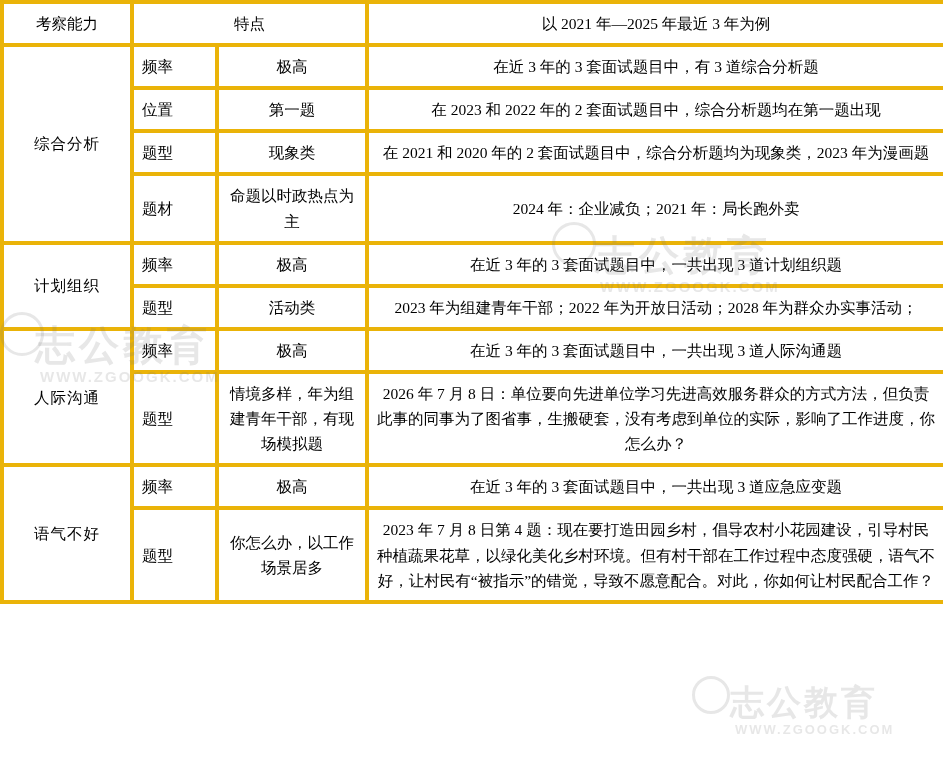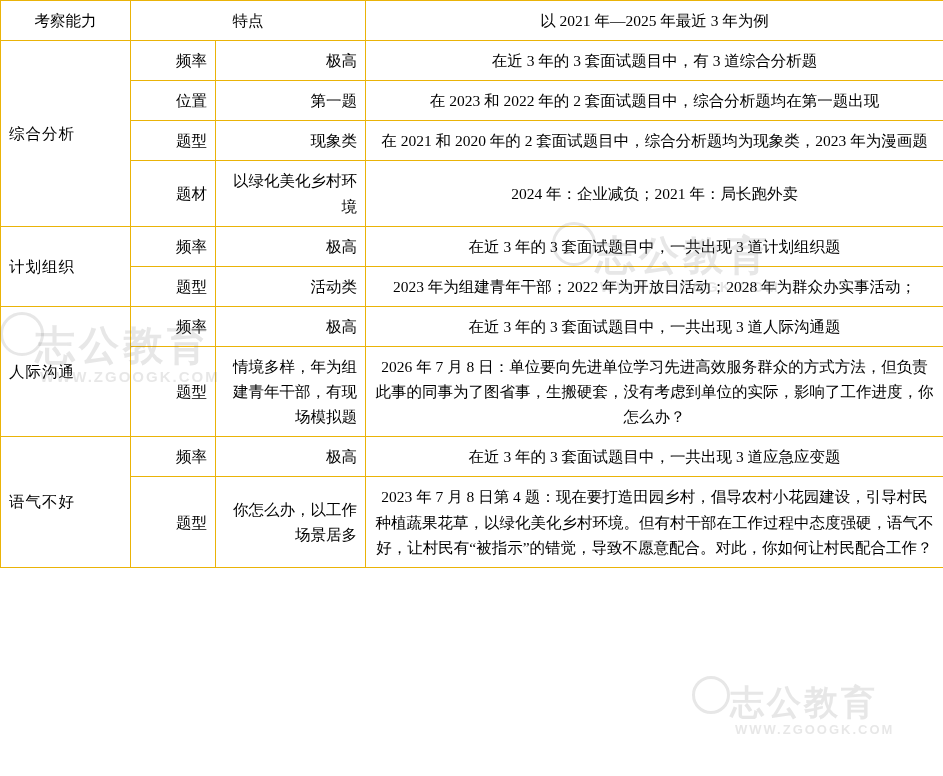--- a/index.html
+++ b/index.html
@@ -45,51 +45,52 @@
   .wmc3 { left: 692px; top: 676px; width: 32px; height: 32px; }
 
   table.doc {
     border-collapse: collapse;
     width: 943px;
     table-layout: fixed;
     position: relative;
     z-index: 1;
   }
   table.doc td, table.doc th {
-    border: 1px solid #eab308;
+    border: 4px solid #eab308;
     vertical-align: middle;
     padding: 7px 8px;
     font-size: 15.5px;
     line-height: 1.62;
     font-weight: normal;
   }
   .col-a { width: 130px; }
   .col-b { width: 85px;  }
   .col-c { width: 150px; }
   .col-d { width: 578px; }
 
   thead td {
     text-align: center;
     font-weight: bold;
     font-size: 16.5px;
     padding-top: 9px;
     padding-bottom: 9px;
   }
   td.ability {
+    text-align: center;
     font-weight: bold;
     font-size: 17px;
     letter-spacing: 1px;
   }
   td.feature-key {
-    text-align: right;
+    text-align: left;
     font-weight: bold;
     font-size: 15.5px;
   }
   td.feature-val {
-    text-align: right;
+    text-align: center;
   }
   td.example {
     text-align: center;
     font-family: Liberation Serif, serif;
   }
 </style>
 </head>
 <body>
 
 <div id="watermark">
@@ -131,21 +132,21 @@
       <td class="feature-val">第一题</td>
       <td class="example">在 2023 和 2022 年的 2 套面试题目中，综合分析题均在第一题出现</td>
     </tr>
     <tr>
       <td class="feature-key">题型</td>
       <td class="feature-val">现象类</td>
       <td class="example">在 2021 和 2020 年的 2 套面试题目中，综合分析题均为现象类，2023 年为漫画题</td>
     </tr>
     <tr>
       <td class="feature-key">题材</td>
-      <td class="feature-val">以绿化美化乡村环境</td>
+      <td class="feature-val">命题以时政热点为主</td>
       <td class="example">2024 年：企业减负；2021 年：局长跑外卖</td>
     </tr>
 
     <tr>
       <td class="ability" rowspan="2">计划组织</td>
       <td class="feature-key">频率</td>
       <td class="feature-val">极高</td>
       <td class="example">在近 3 年的 3 套面试题目中，一共出现 3 道计划组织题</td>
     </tr>
     <tr>

